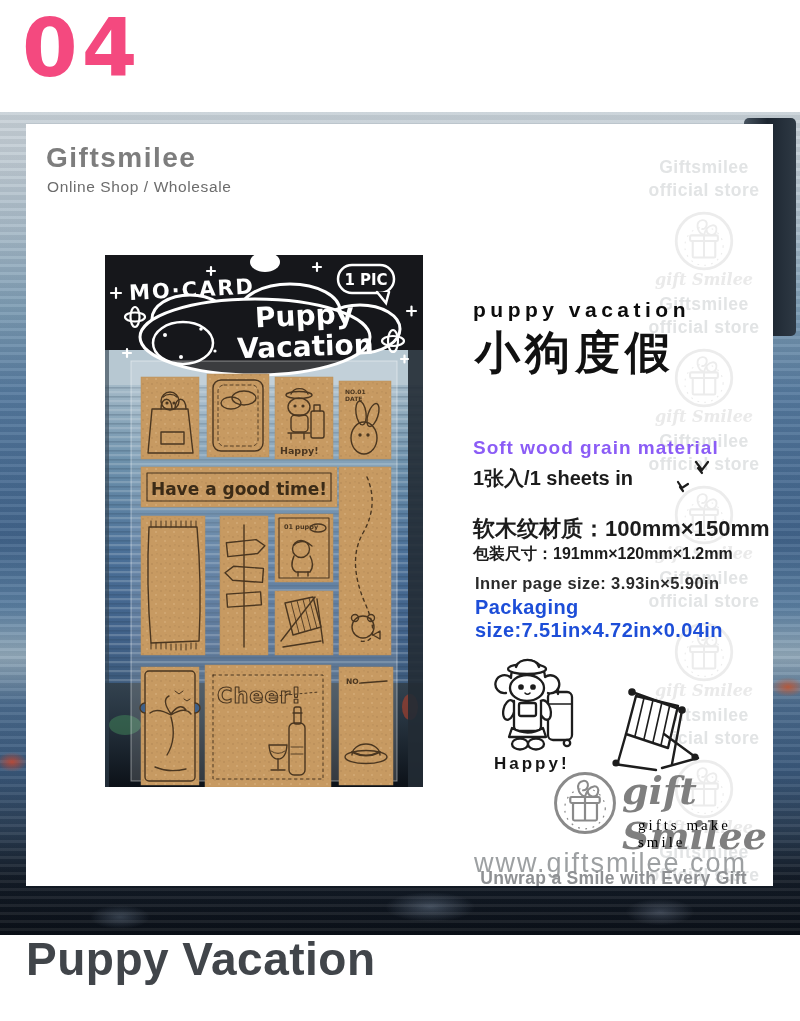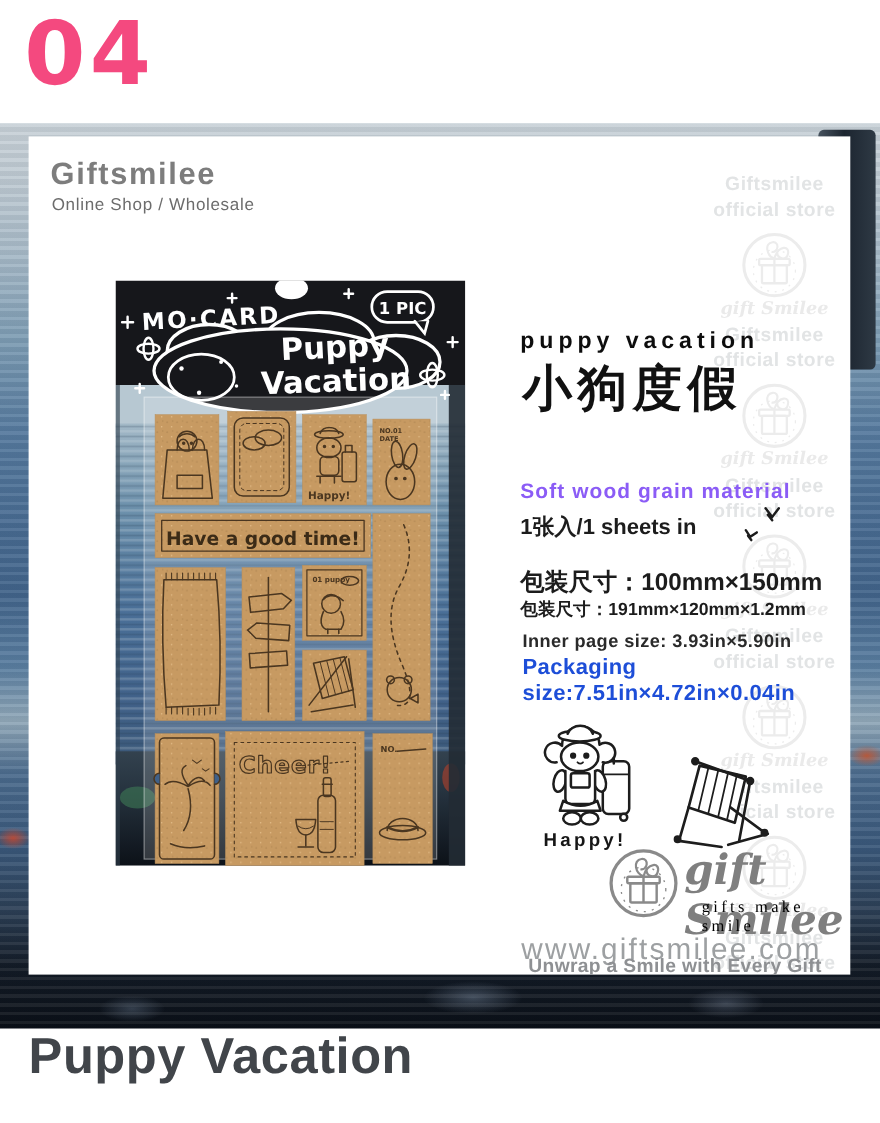--- a/index.html
+++ b/index.html
@@ -374,21 +374,21 @@
     <div id="detail-title-en" class="abs det">puppy vacation</div>
     <div id="detail-title-zh" class="abs det">小狗度假</div>
     <div id="detail-material-en" class="abs det">Soft wood grain material</div>
     <div id="detail-sheets" class="abs det">1张入/1 sheets in</div>
     <svg id="birds-doodle" class="abs" width="42" height="36" viewBox="0 0 42 36">
       <g stroke="#1c1c1c" stroke-width="2.2" fill="none" stroke-linecap="round">
         <path d="M22,4 l6,8 l6,-8 M24,10 l4,5"></path>
         <path d="M4,24 l4,6 l6,-4 M6,29 l3,4"></path>
       </g>
     </svg>
-    <div id="detail-inner-zh" class="abs det">包装尺寸：100mm×150mm</div>
+    <div id="detail-inner-zh" class="abs det">软木纹材质：100mm×150mm</div>
     <div id="detail-pkg-zh" class="abs det">包装尺寸：191mm×120mm×1.2mm</div>
     <div id="detail-inner-en" class="abs det">Inner page size: 3.93in×5.90in</div>
     <div id="detail-pkg-en" class="abs det">Packaging size:7.51in×4.72in×0.04in</div>
 
     <svg id="puppy-drawing" class="abs" width="100" height="104" viewBox="0 0 100 104">
       <g stroke="#1d1d1d" stroke-width="2.3" fill="#ffffff" stroke-linecap="round" stroke-linejoin="round">
         <rect x="62" y="40" width="24" height="48" rx="5"></rect>
         <path d="M64,34 h8 v8" fill="none"></path>
           <line x1="62" y1="52" x2="86" y2="52" stroke-width="1.6"></line>
         <circle cx="81" cy="91" r="3.2"></circle>

